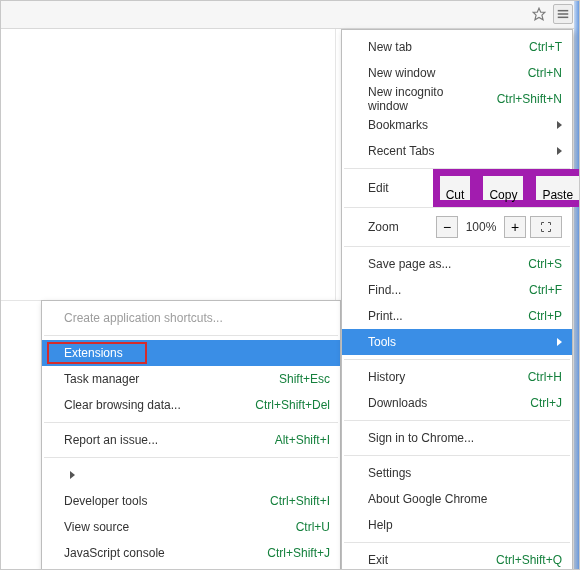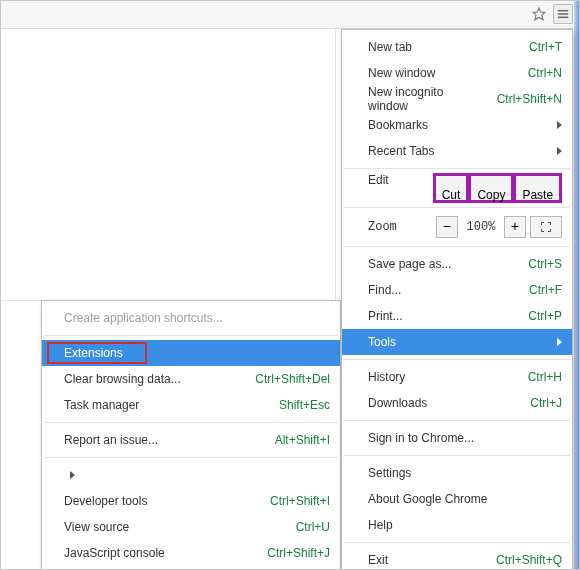--- a/index.html
+++ b/index.html
@@ -76,42 +76,41 @@
     border-left: 5px solid #555;
     margin-left: 6px;
   }
   .mi.selected .arrow { border-left-color: #fff; }
   .sep {
     height: 1px; background: #e3e3e3;
     margin: 4px 2px;
   }
   
   .edit-row {
-    display: flex; align-items: flex-start;
+    display: flex; align-items: center;
     height: 30px;
     padding: 0 10px 0 26px;
     gap: 44px;
   }
   .edit-row .edit-label { flex: 1; color: #333; }
   .edit-btns { display: flex; }
   .edit-btns button {
     font-family: inherit; font-size: 12px;
     height: 22px; padding: 12px 6px;
     background: #f4f4f4;
-    border: 3px solid #a21caf;
+    border: 7px solid #a21caf;
     cursor: pointer;
     margin-left: -1px;
   }
   .edit-btns button:first-child { margin-left: 0; }
   
   .zoom-row {
     display: flex; align-items: center;
     height: 30px;
     padding: 0 10px 0 26px;
-    font-family: Liberation Mono, monospace;
   }
   .zoom-row .zoom-label { flex: 1; color: #333; }
   .zoom-ctrls { display: flex; align-items: center; gap: 4px; }
   .zb {
     width: 22px; height: 22px;
     border: 1px solid #b6b6b6;
     background: #f4f4f4;
     display: flex; align-items: center; justify-content: center;
     cursor: pointer; font-size: 14px;
   }
@@ -258,27 +257,27 @@
 
 <div class="sub-menu">
   <div class="mi disabled">
     <span class="label">Create application shortcuts...</span>
   </div>
   <div class="sep"></div>
   <div class="mi selected" id="ext-item">
     <span class="label">Extensions</span>
   </div>
   <div class="mi">
+    <span class="label">Task manager</span>
+    <span class="shortcut">Shift+Esc</span>
+  </div>
+  <div class="mi">
     <span class="label">Clear browsing data...</span>
     <span class="shortcut">Ctrl+Shift+Del</span>
   </div>
-  <div class="mi">
-    <span class="label">Task manager</span>
-    <span class="shortcut">Shift+Esc</span>
-  </div>
   <div class="sep"></div>
   <div class="mi">
     <span class="label">Report an issue...</span>
     <span class="shortcut">Alt+Shift+I</span>
   </div>
   <div class="sep"></div>
   <div class="mi">
     <span class="arrow"></span>
   </div>
   <div class="mi">

